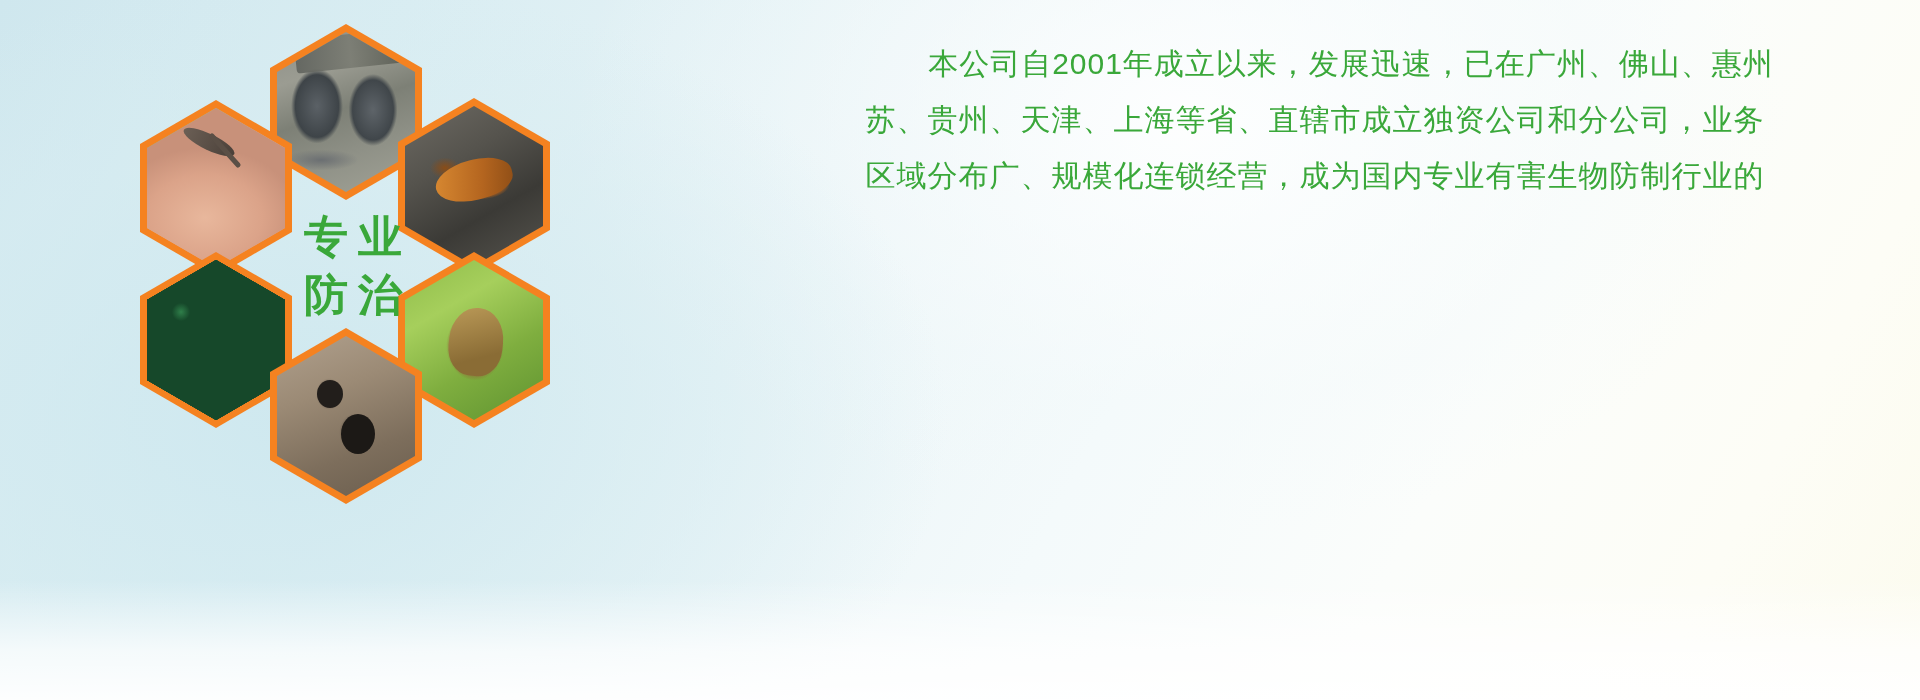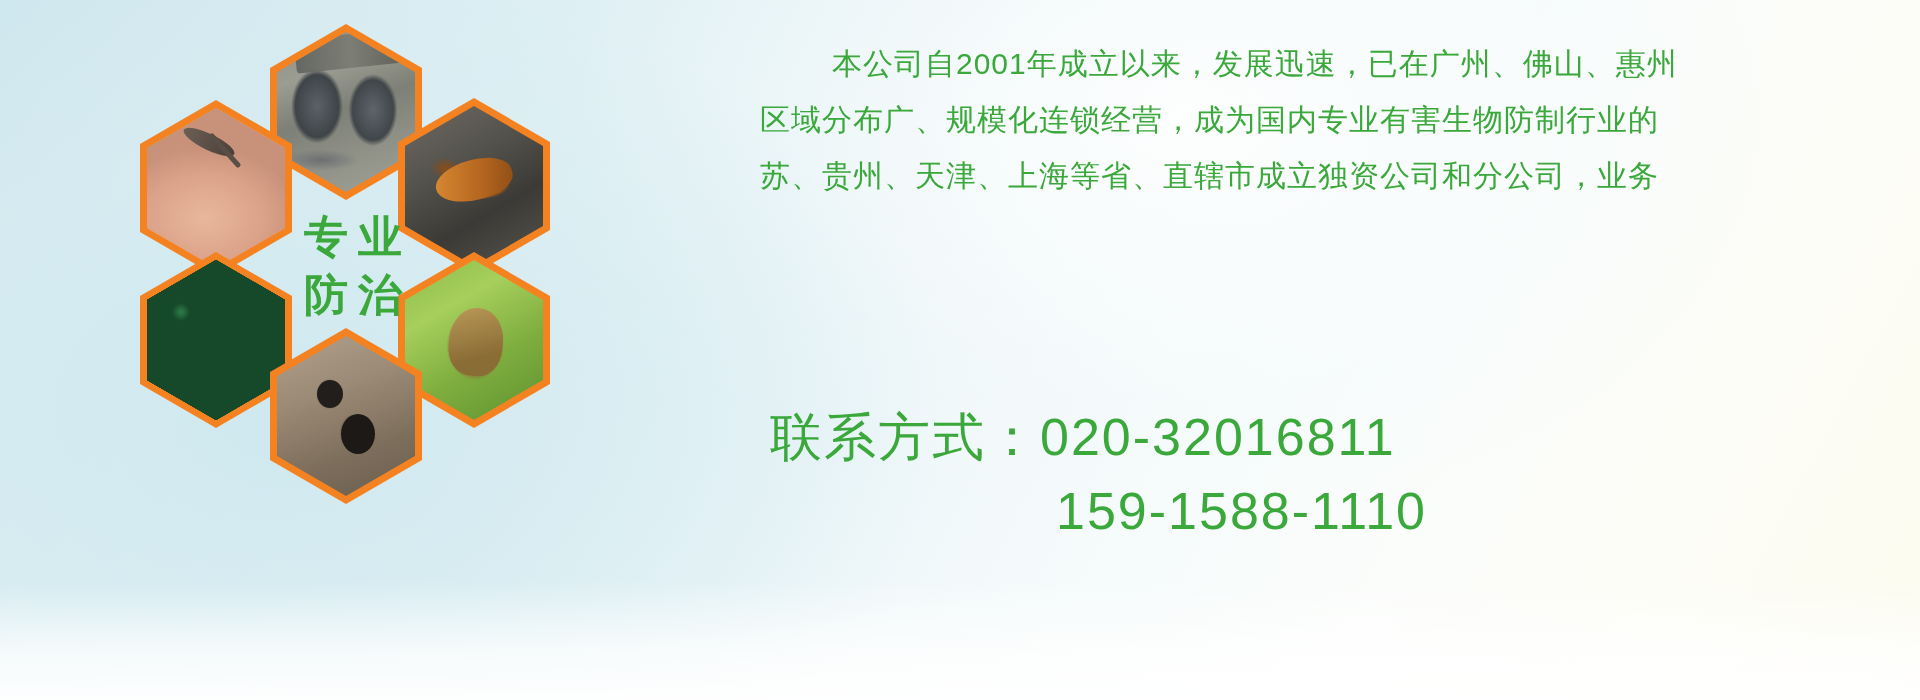--- a/index.html
+++ b/index.html
@@ -127,21 +127,21 @@
     letter-spacing:10px;text-indent:10px;line-height:1;
     font-family:"Liberation Sans","DejaVu Sans",sans-serif;
   }
 
   
   #copy{
     position:absolute;left:760px;top:36px;width:1110px;
   }
   #copy p{
     margin:0;color:#3aa83a;font-size:30px;line-height:56px;
-    letter-spacing:1px;font-weight:500;white-space:nowrap;
+    letter-spacing:1px;font-weight:500;white-space:nowrap;text-align:center;
   }
   #copy p.first{text-indent:72px;}
 
   #contact{position:absolute;left:770px;top:400px;width:1100px;}
   #contact .line{
     color:#3aa83a;font-size:52px;font-weight:500;line-height:74px;
     letter-spacing:2px;white-space:nowrap;
   }
   #contact .line.second{padding-left:286px;}
 </style>
@@ -190,26 +190,20 @@
 
     <div id="slogan">
       <span>专业</span>
       <span>防治</span>
     </div>
 
   </div>
 
   <div id="copy">
     <p class="first">本公司自2001年成立以来，发展迅速，已在广州、佛山、惠州</p>
+    <p>苏、贵州、天津、上海等省、直辖市成立独资公司和分公司，业务</p>
     <p>区域分布广、规模化连锁经营，成为国内专业有害生物防制行业的</p>
-    <p>苏、贵州、天津、上海等省、直辖市成立独资公司和分公司，业务</p>
   </div>
 
   <div id="contact">
-    <div class="line">
-      <span>联系方式：</span><span>020-32016811</span>
-    </div>
-    <div class="line second">
-      <span>159-1588-1110</span>
-    </div>
   </div>
 
 </div>
 
 </body></html>

